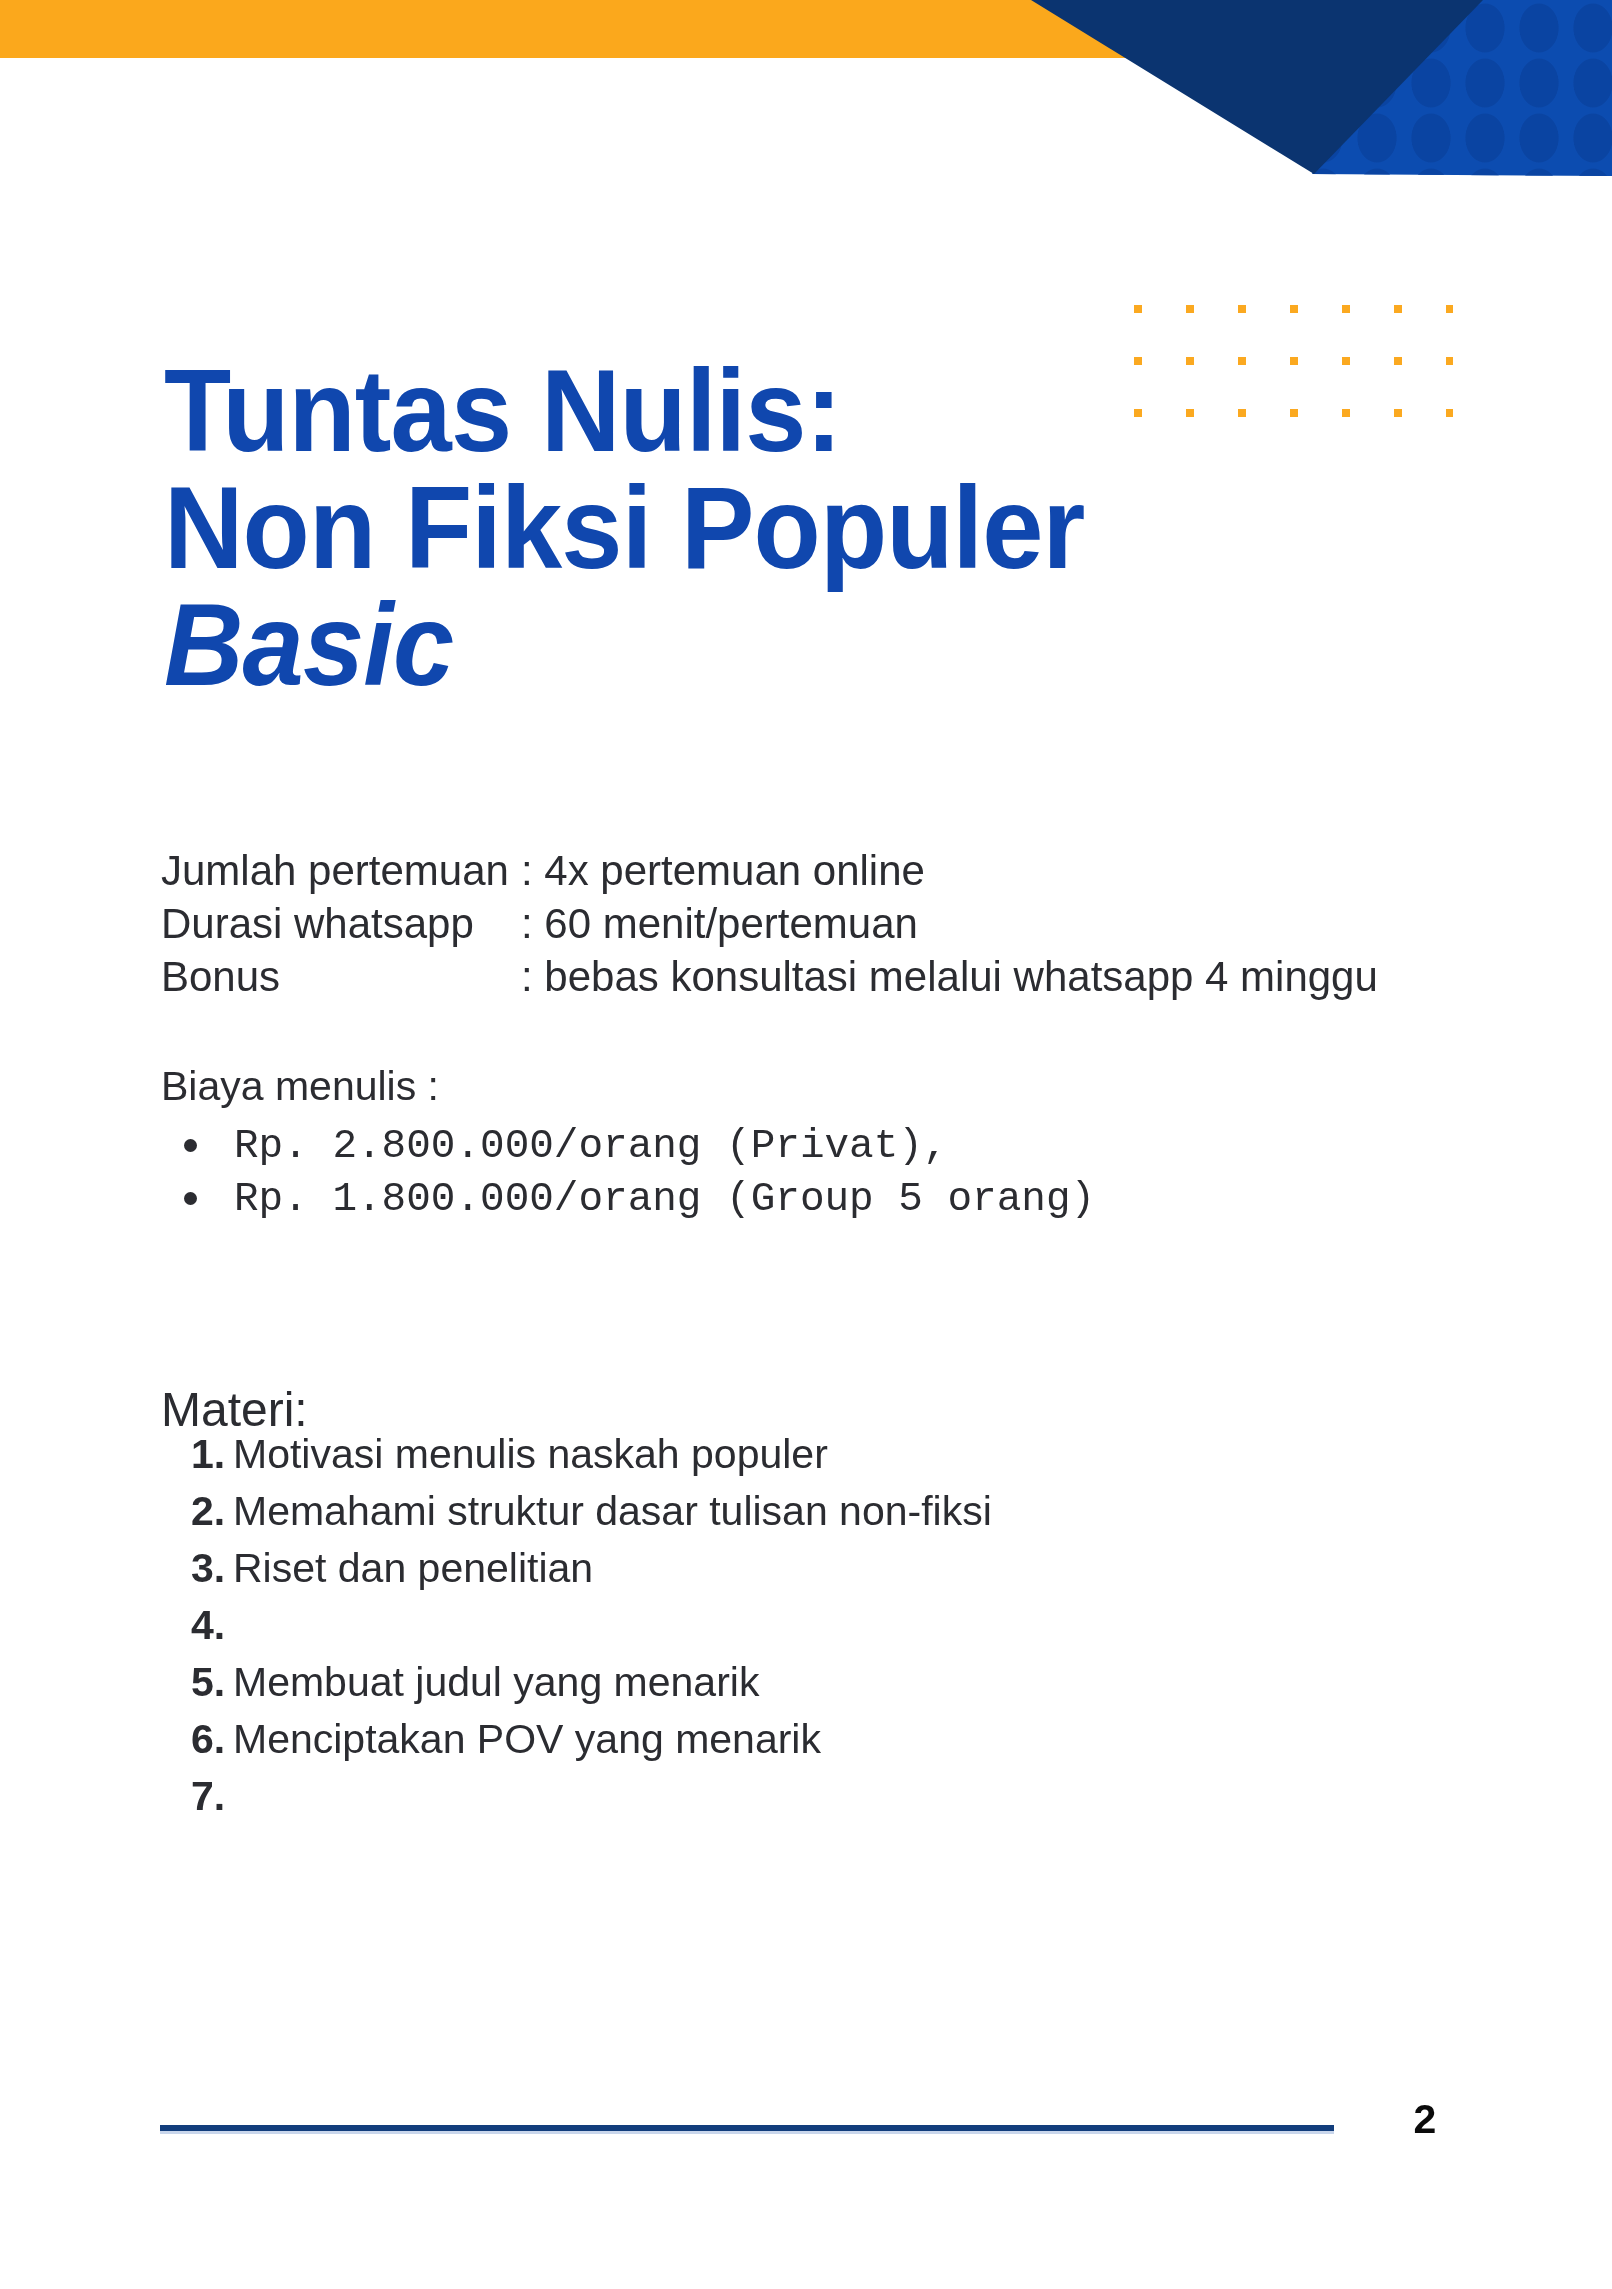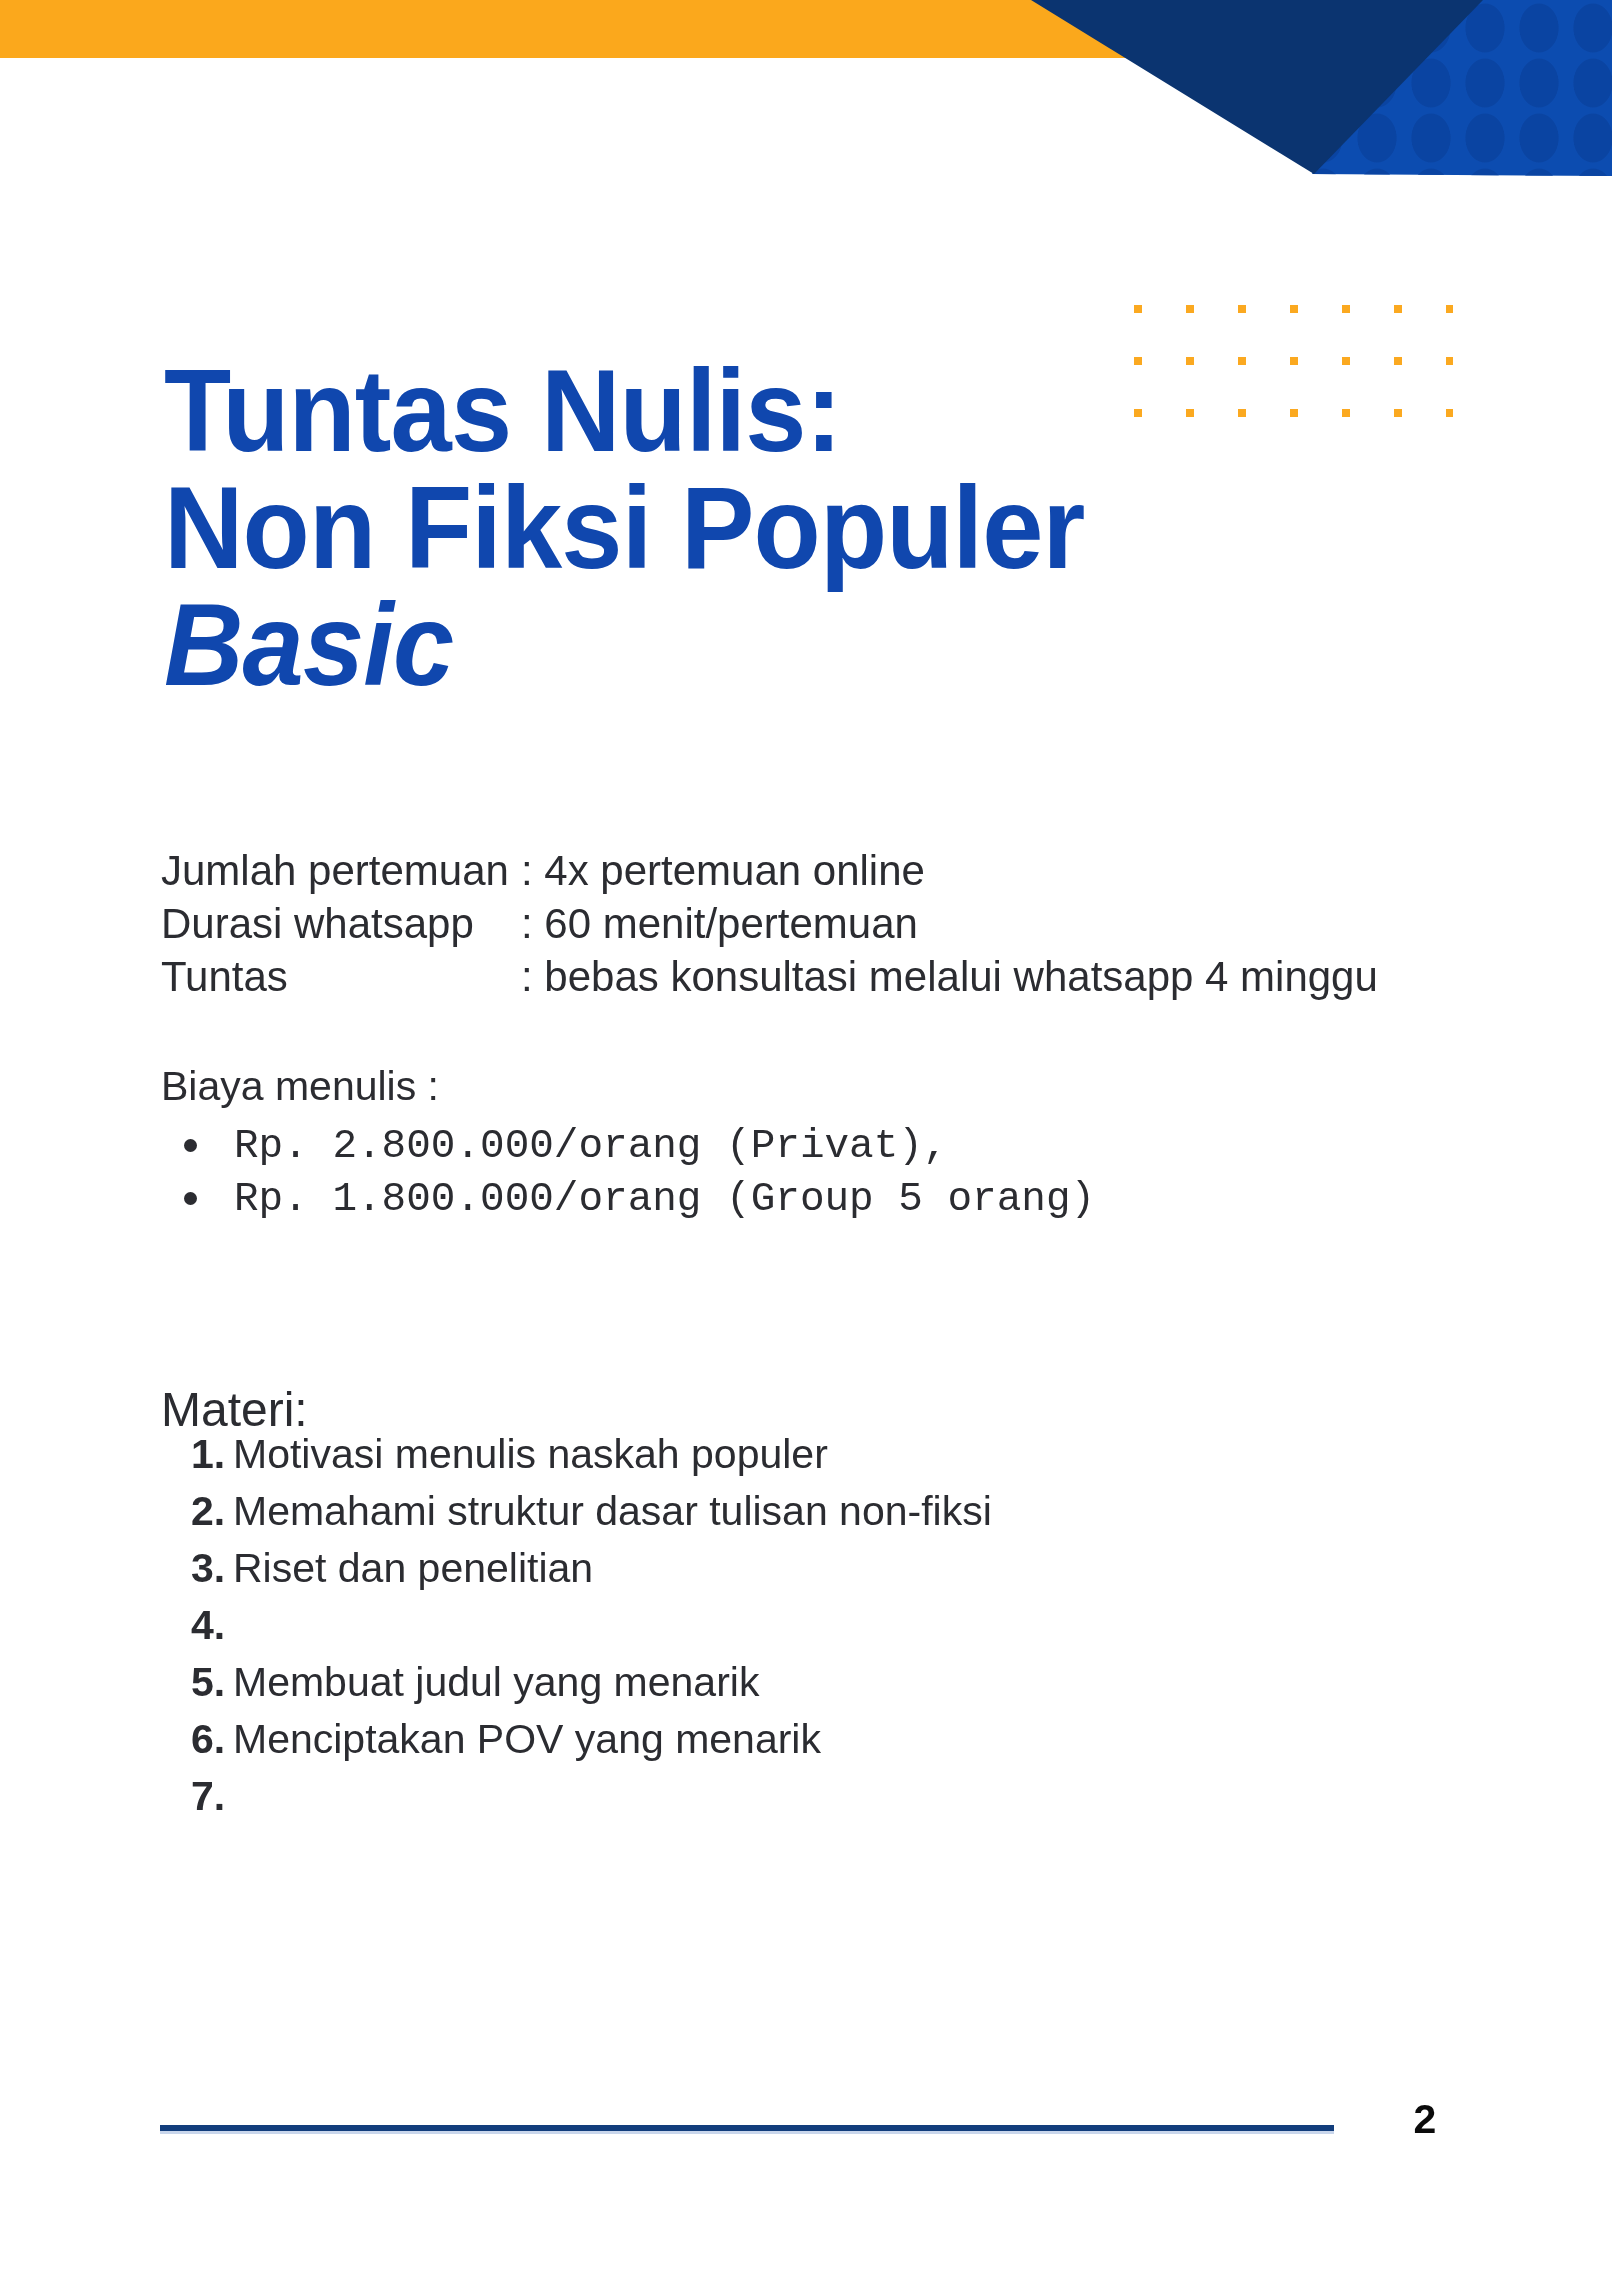--- a/index.html
+++ b/index.html
@@ -131,21 +131,21 @@
   <div class="details">
     <div class="d-row">
       <span class="d-label">Jumlah pertemuan</span>
       <span class="d-value">: 4x pertemuan online</span>
     </div>
     <div class="d-row">
       <span class="d-label">Durasi whatsapp</span>
       <span class="d-value">: 60 menit/pertemuan</span>
     </div>
     <div class="d-row">
-      <span class="d-label">Tuntas</span>
+      <span class="d-label">Bonus</span>
       <span class="d-value">: bebas konsultasi melalui whatsapp 4 minggu</span>
     </div>
   </div>
 
   <div class="pricing-heading">Biaya menulis :</div>
   <div class="bullets">
     <div class="b-row">
       <span class="b-dot"></span>
       <span>Rp. 2.800.000/orang (Privat),</span>
     </div>

